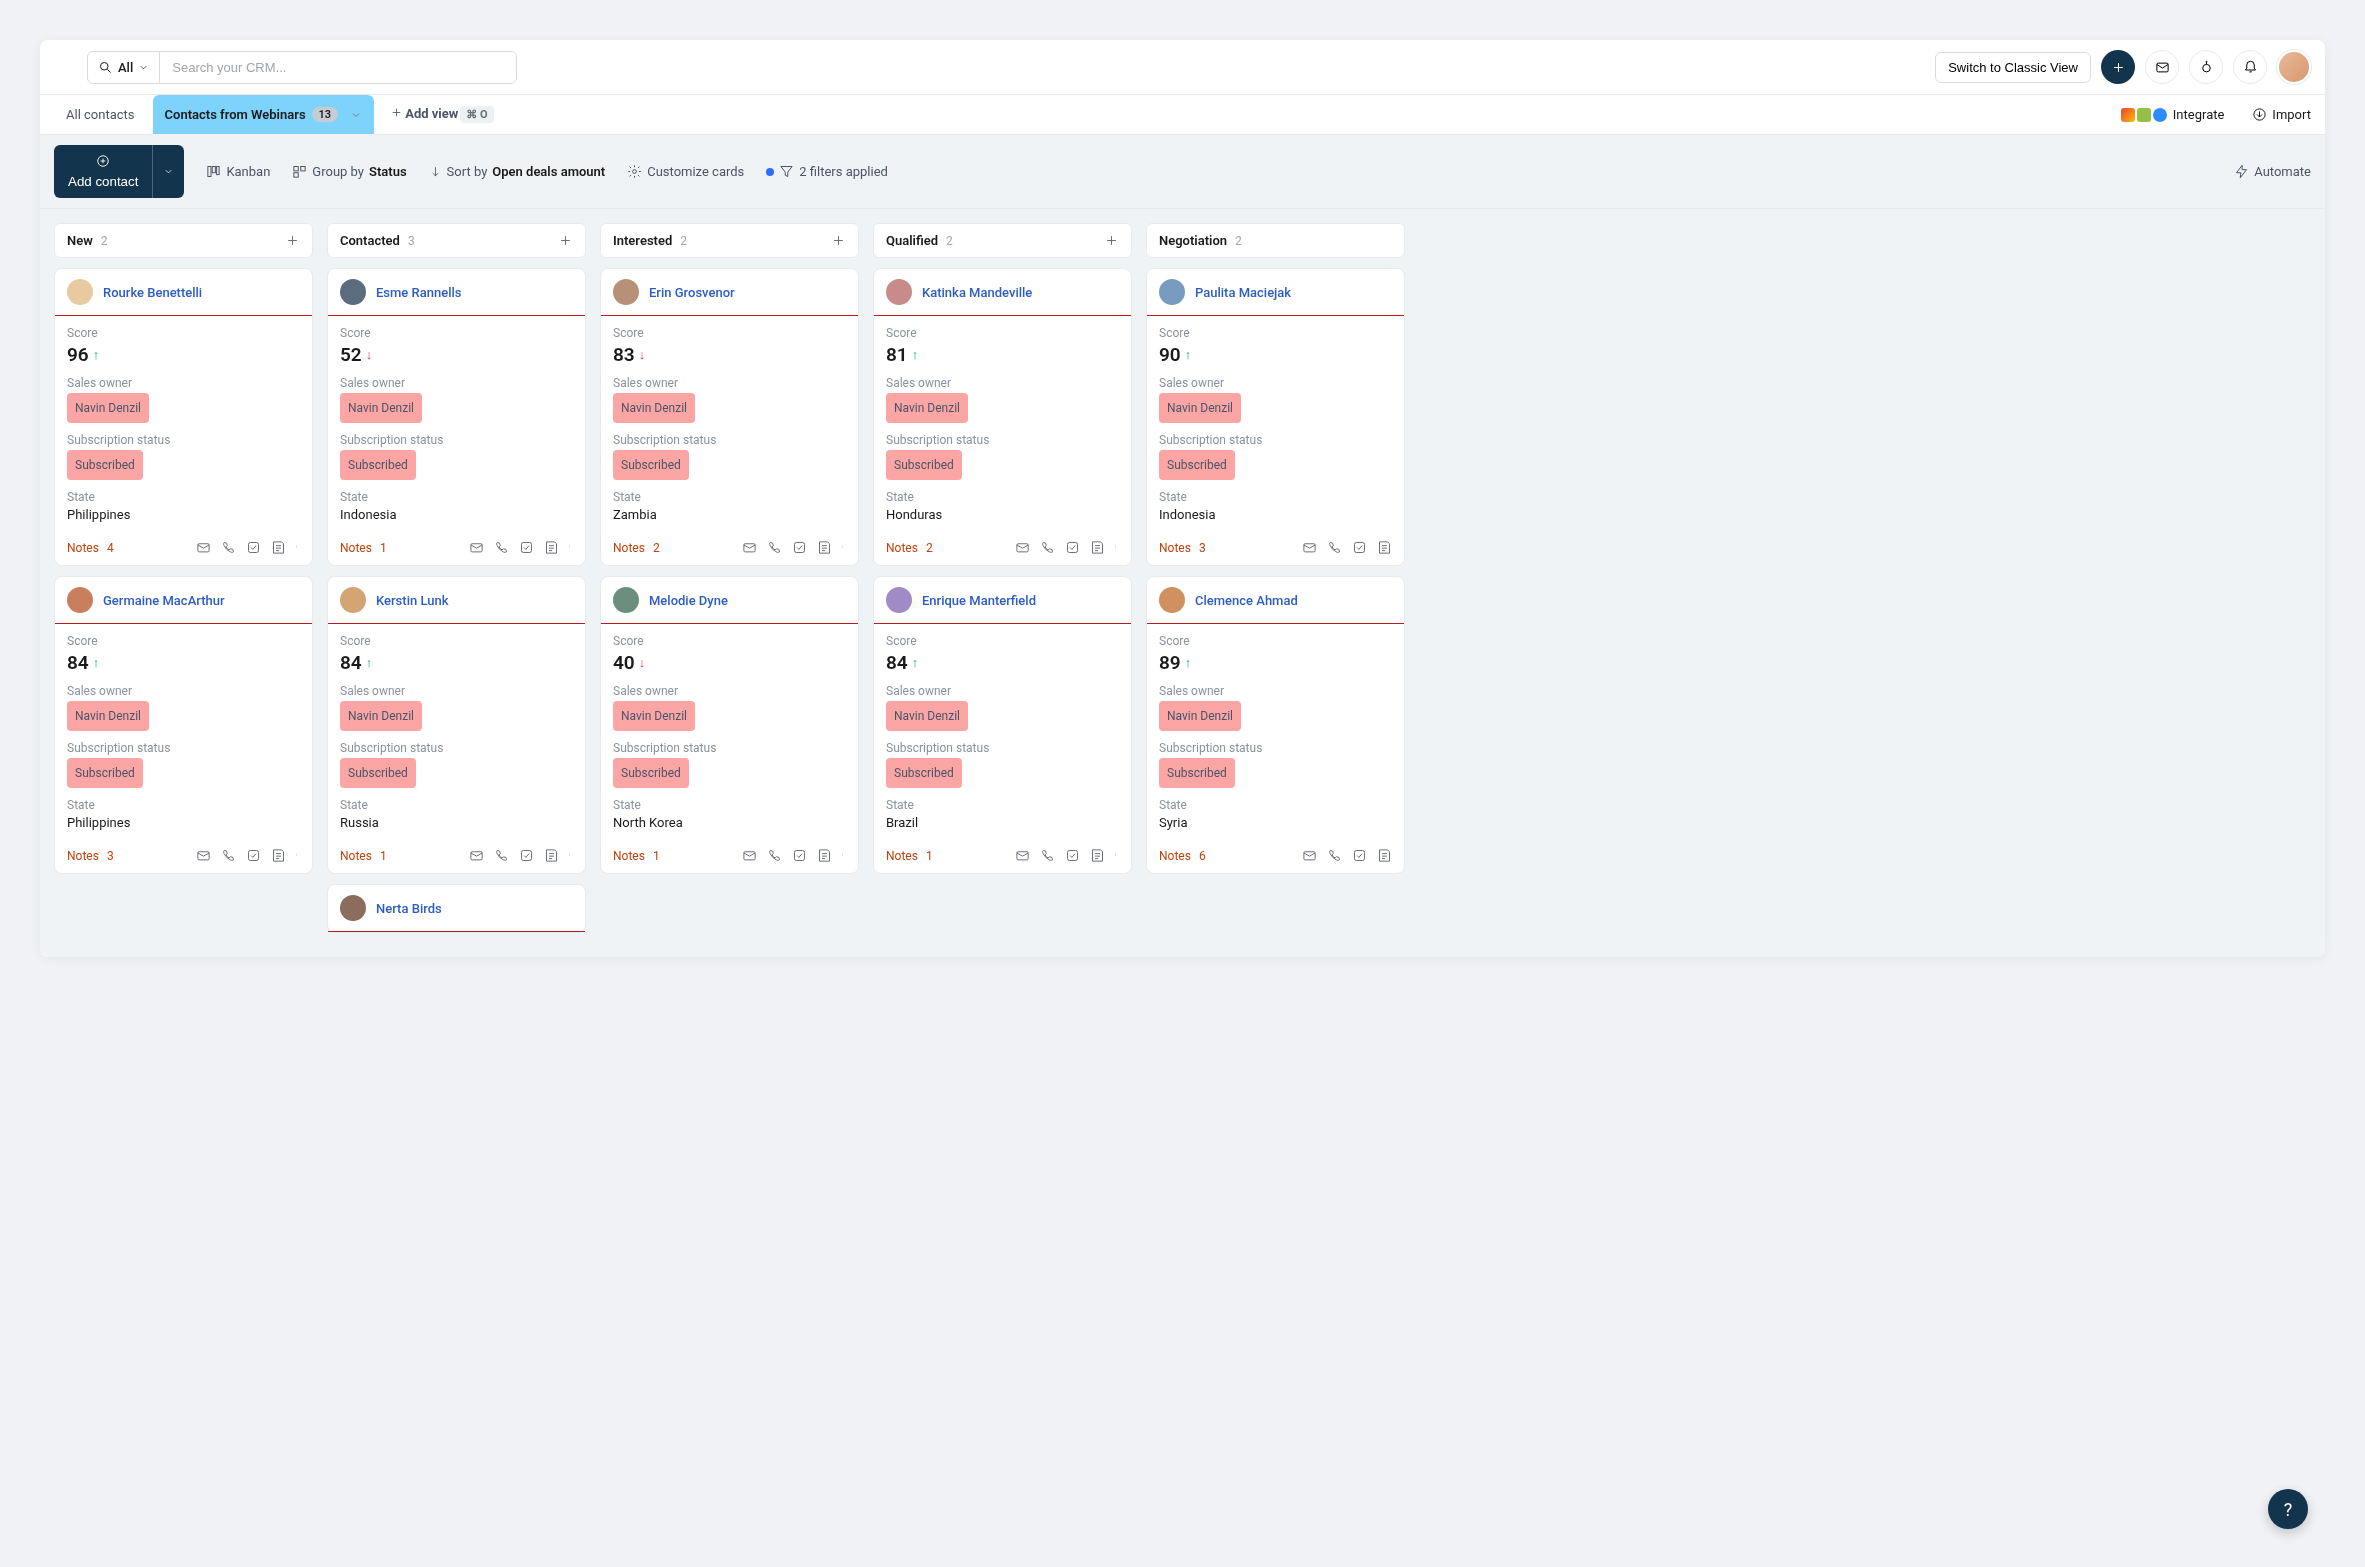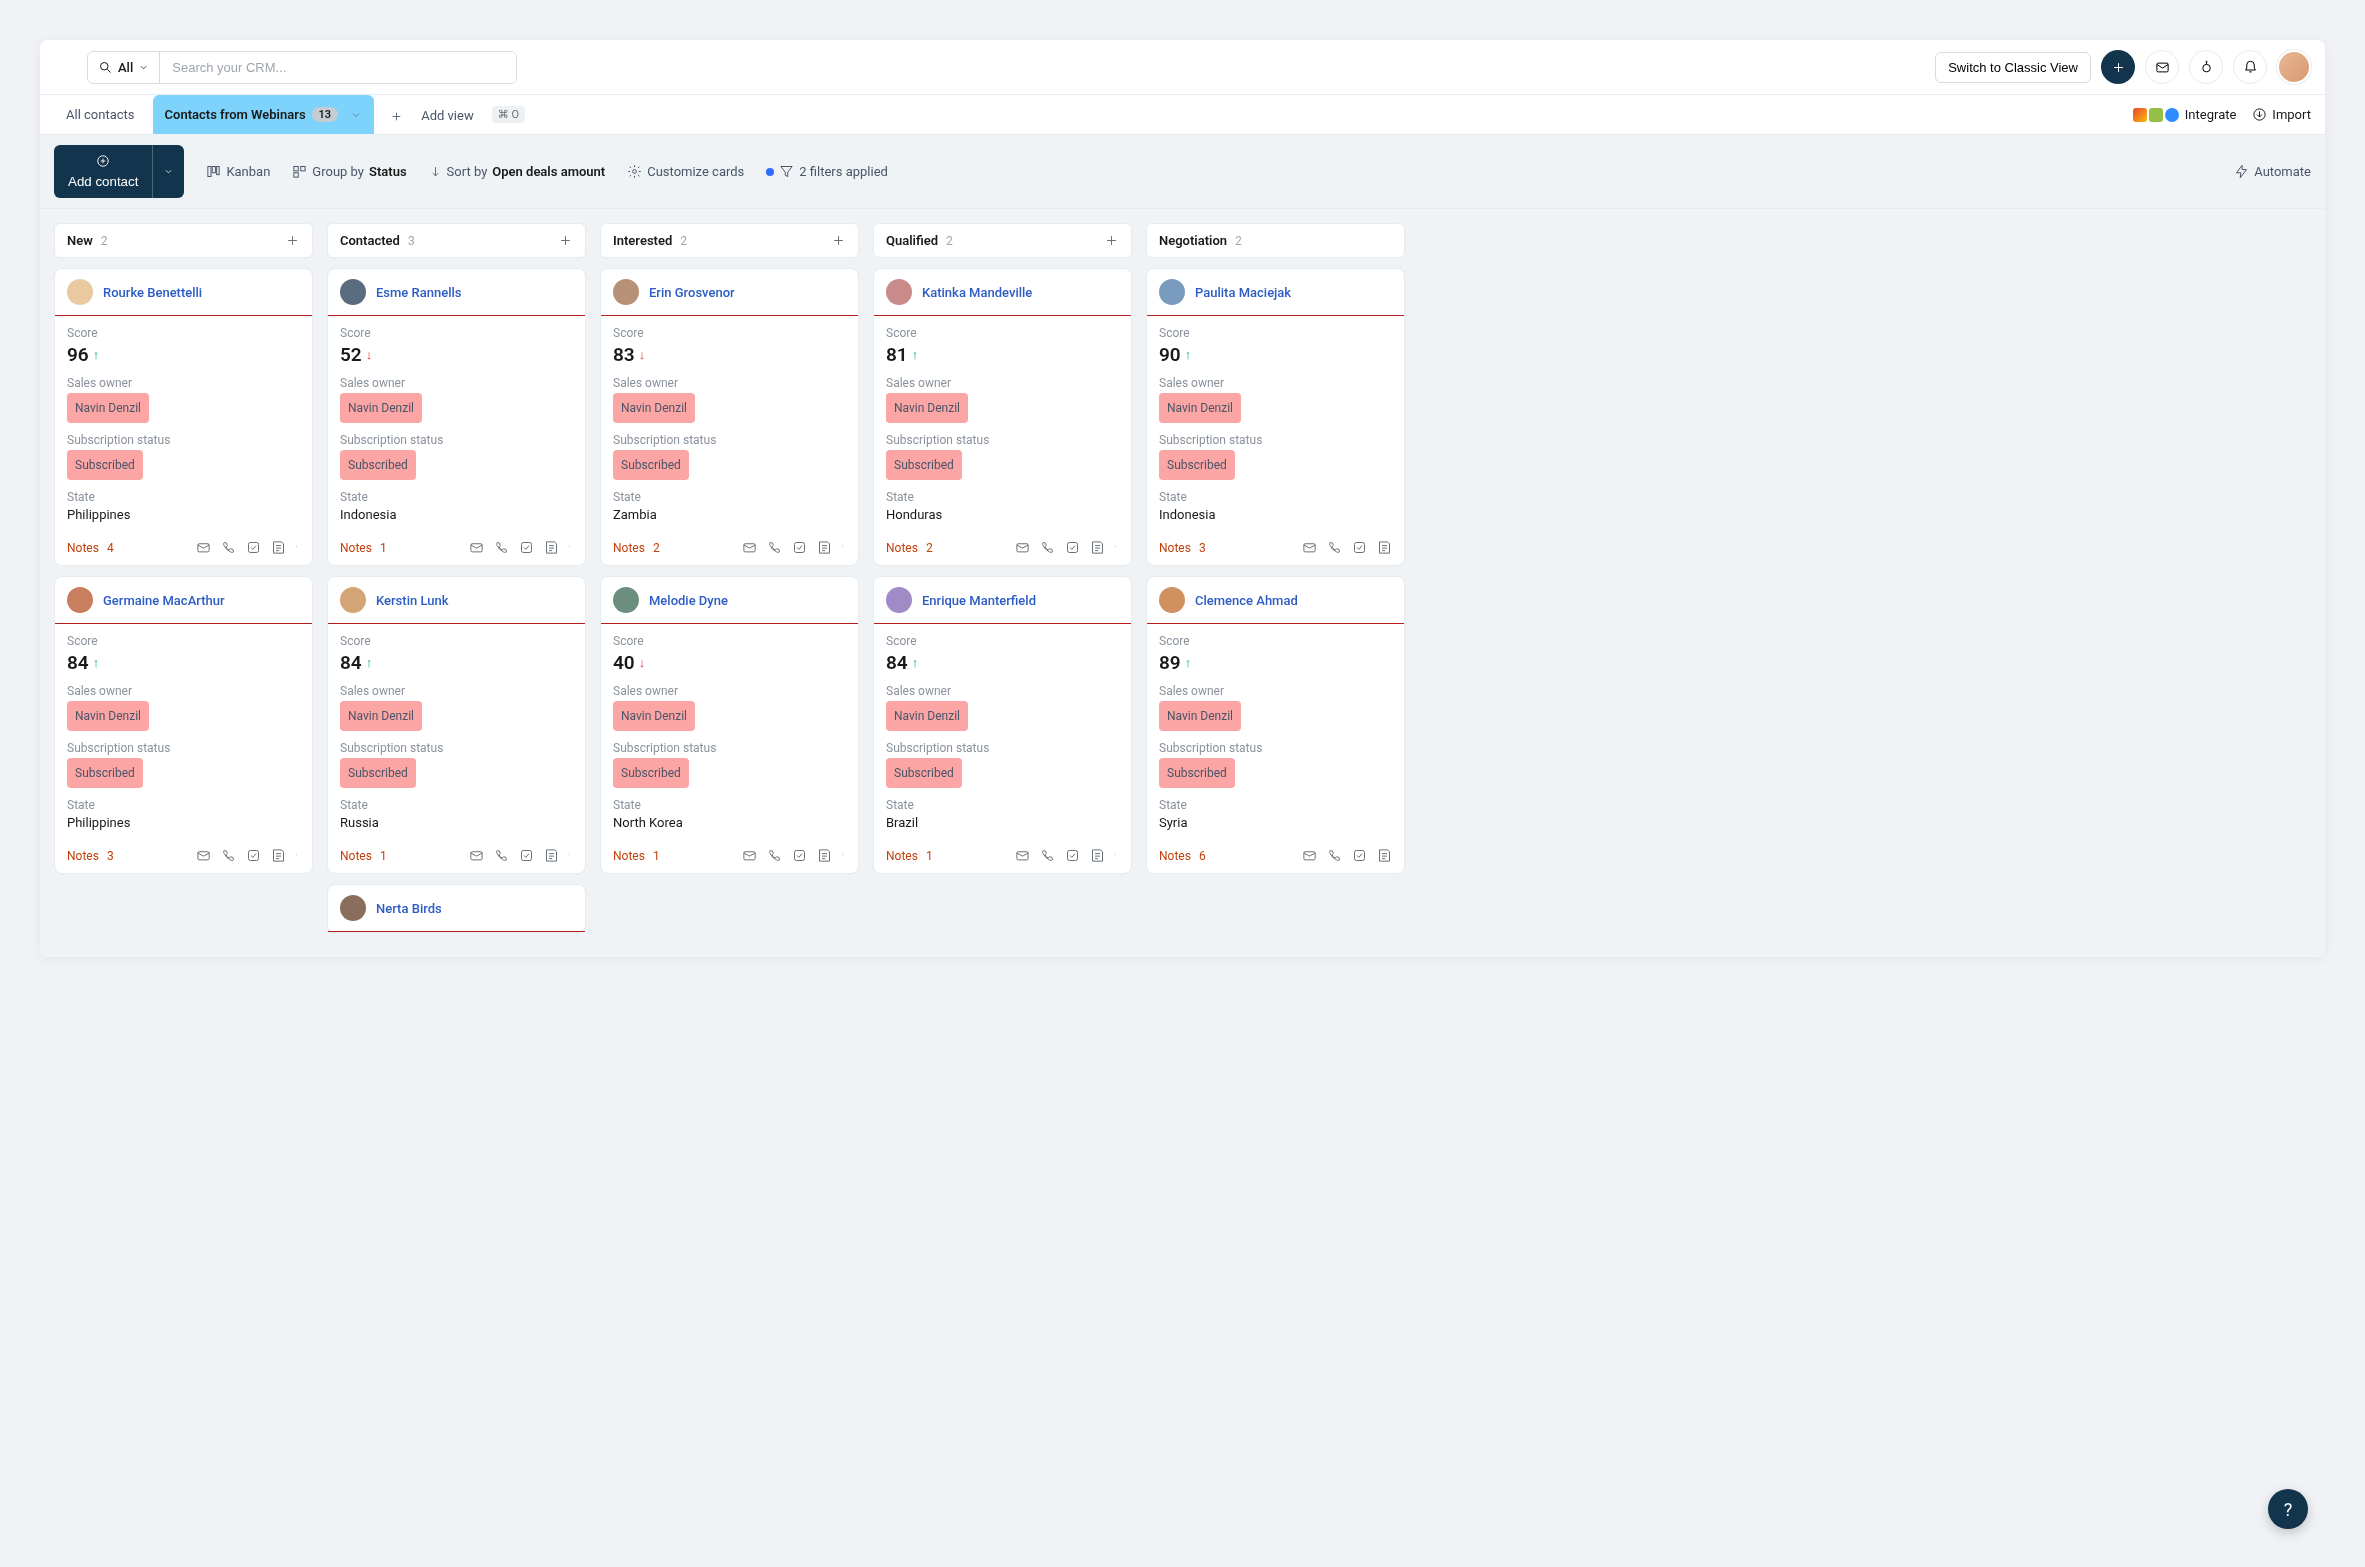--- a/index.html
+++ b/index.html
@@ -16,23 +16,23 @@
 .btn { border: 1px solid #d8dce0; background: #fff; border-radius: 6px; padding: 7px 12px; cursor: pointer; font-size: 13px; display: inline-flex; align-items: center; gap: 5px; }
 .icon-btn { width: 34px; height: 34px; border: 1px solid #e8eaed; background: #fff; border-radius: 50%; display: inline-flex; align-items: center; justify-content: center; cursor: pointer; }
 .add-circle { background: #12344d; color: #fff; border: none; }
 .avatar-photo { width: 34px; height: 34px; border-radius: 50%; background: linear-gradient(135deg,#e8b896,#d89870); border: 2px solid #fff; box-shadow: 0 0 0 1px #e8eaed; cursor: pointer; }
 
 
 .tabsrow { display: flex; align-items: center; padding: 0 14px; border-bottom: 1px solid #e8eaed; gap: 6px; }
 .tab { padding: 12px 12px; color: #4a5568; cursor: pointer; font-size: 13px; display: flex; align-items: center; gap: 6px; }
 .tab.active { background: #7dd3fc; border-radius: 6px 6px 0 0; font-weight: 600; color: #1a1a1a; margin-bottom: -1px; border-bottom: 1px solid #f0f3f5; }
 .pill { background: #c5ccd2; color: #1a1a1a; border-radius: 10px; padding: 1px 7px; font-size: 11px; font-weight: 600; }
-.addview { display: flex; align-items: flex-end; gap: 18px; padding: 0 10px; color: #4a5568; cursor: pointer; }
+.addview { display: flex; align-items: flex-start; gap: 2px; padding: 0 10px; color: #4a5568; cursor: pointer; font-weight: bold; }
 .kbd { background: #eef1f3; border-radius: 4px; padding: 2px 6px; font-size: 11px; color: #6a7078; }
-.right-actions { display: flex; align-items: center; gap: 16px; margin-left: auto; }
+.right-actions { display: flex; align-items: center; gap: 28px; margin-left: auto; }
 .integrate-logos { display: flex; gap: 2px; align-items: center; }
 .logo-dot { width: 14px; height: 14px; border-radius: 3px; }
 
 
 .toolbar { display: flex; align-items: center; padding: 10px 14px; gap: 22px; background: #f0f3f5; border-bottom: 1px solid #e8eaed; }
 .btn-primary { background: #12344d; color: #fff; border: none; border-radius: 6px 0 0 6px; padding: 9px 14px; cursor: pointer; display: inline-flex; align-items: center; gap: 6px; font-weight: 500; flex-direction: column; }
 .btn-primary-caret { background: #12344d; color: #fff; border: none; border-left: 1px solid rgba(255,255,255,0.25); border-radius: 0 6px 6px 0; padding: 9px 10px; cursor: pointer; }
 .split { display: flex; }
 .tool-item { display: flex; align-items: center; gap: 5px; color: #4a5568; cursor: pointer; font-size: 13px; }
 .tool-item .val { font-weight: 600; color: #1a1a1a; }

